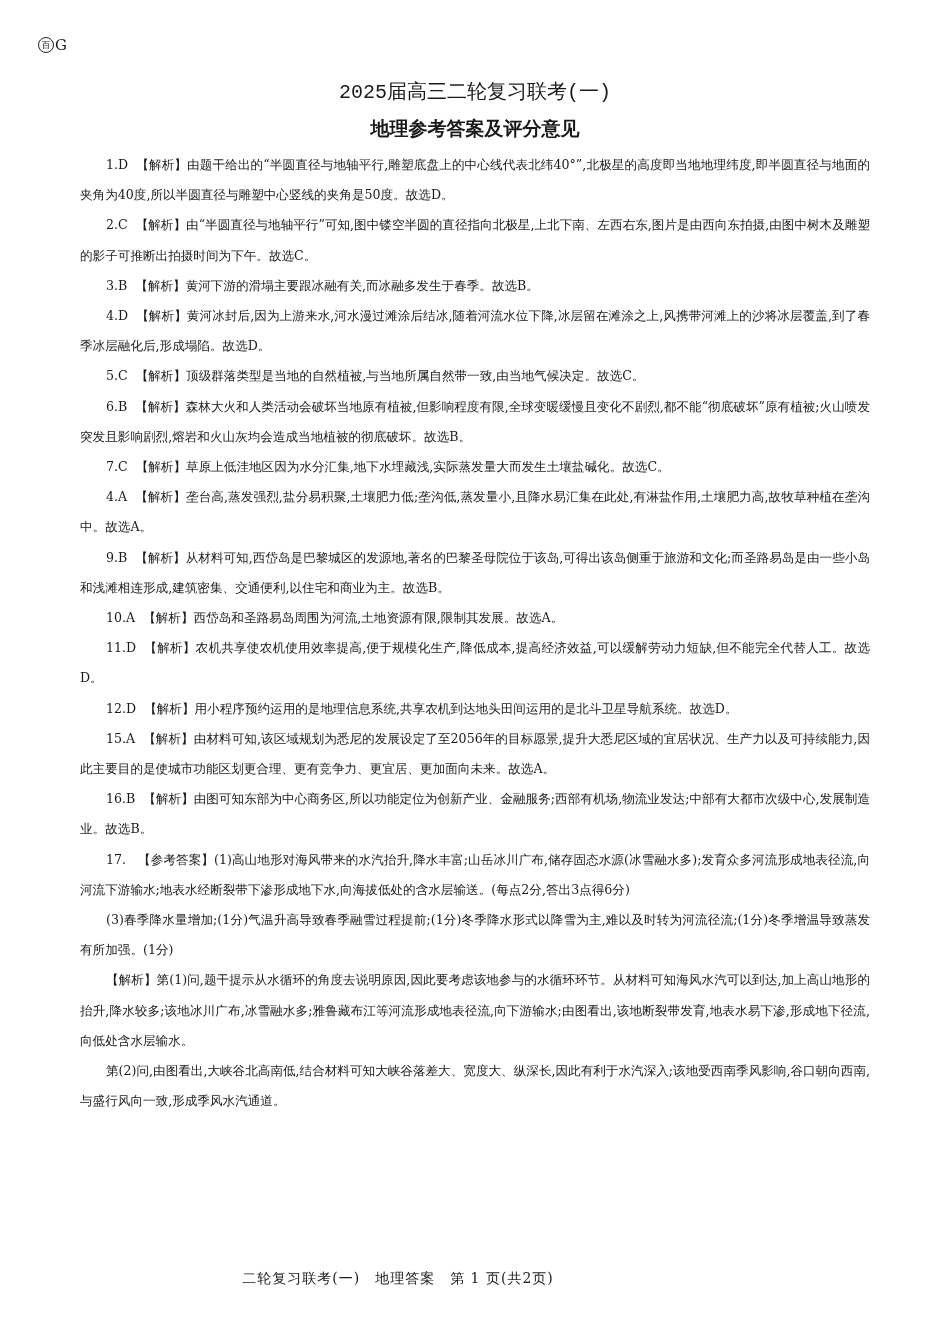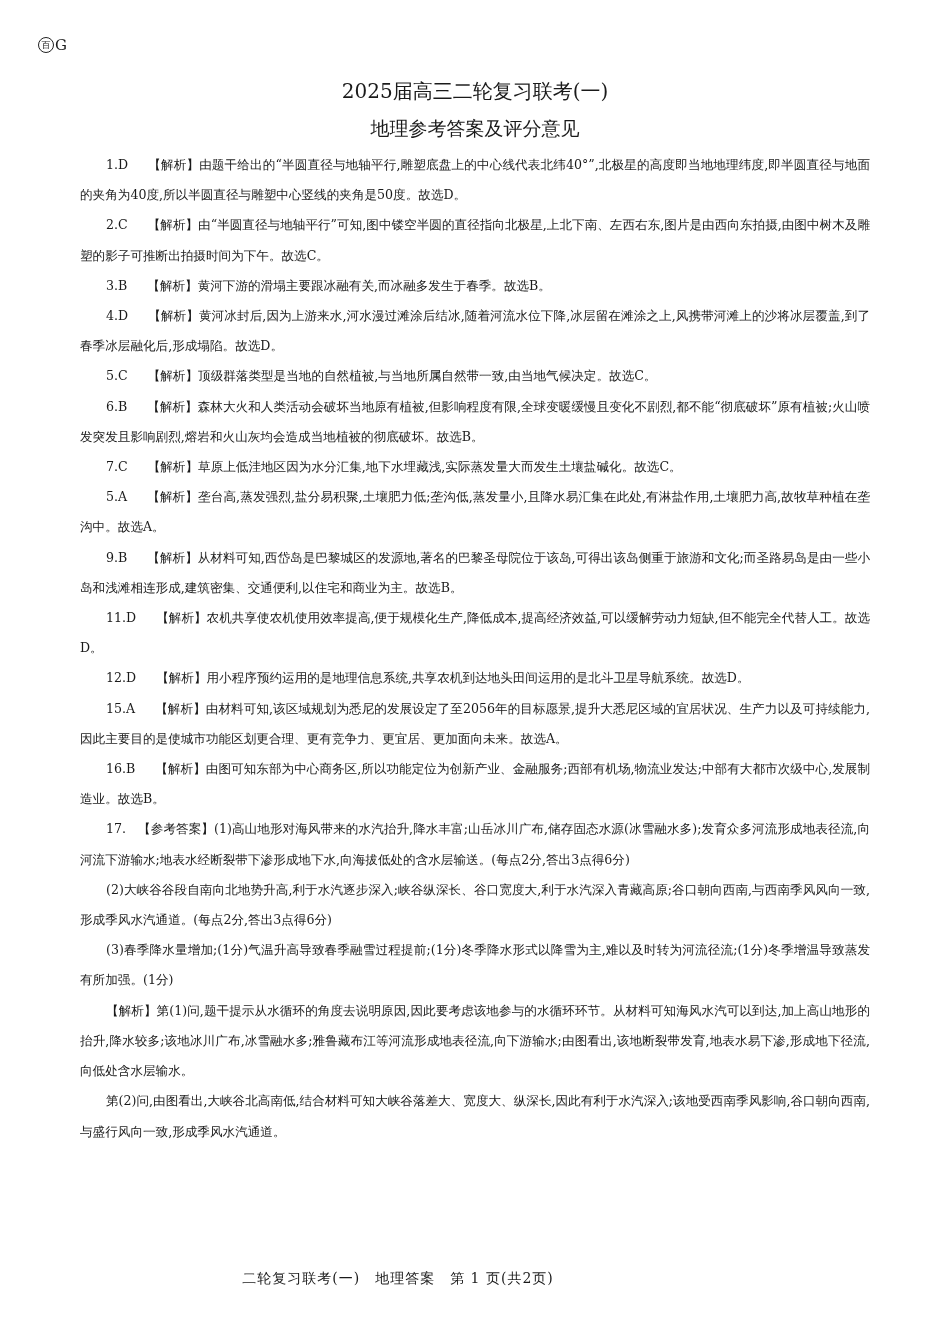--- a/index.html
+++ b/index.html
@@ -1,26 +1,26 @@
 <!DOCTYPE html>
 <html><head>
 <meta charset="utf-8">
 <style>
   html, body { margin:0; padding:0; background:#fff; }
   body { width:950px; height:1334px; position:relative; overflow:hidden;
          font-family:"DejaVu Serif","Liberation Serif",serif; color:#1a1a1a; }
   .logo { position:absolute; left:38px; top:36px; font-size:15px; display:flex; align-items:center; gap:1px; }
   .logo .circ { display:inline-block; width:14px; height:14px; border:1px solid #222; border-radius:50%;
                 font-size:9px; line-height:14px; text-align:center; }
-  .title { position:absolute; top:78px; left:0; width:950px; text-align:center; font-size:20px; }
-  .subtitle { position:absolute; top:116px; left:0; width:950px; text-align:center; font-size:19px; font-weight:normal;
+  .title { position:absolute; top:78px; left:0; width:950px; text-align:center; font-size:20px;font-family:Liberation Mono, monospace; }
+  .subtitle { position:absolute; top:116px; left:0; width:950px; text-align:center; font-size:19px; font-weight:bold;
               font-family:"DejaVu Sans","Liberation Sans",sans-serif; }
   .content { position:absolute; top:150px; left:80px; width:790px; font-size:12.6px; line-height:30.2px; text-align:justify; }
   .para { margin:0; text-indent:26px; }
-  .para .num { margin-right:20px; }
+  .para .num { margin-right:8px; }
   .footer { position:absolute; top:1270px; left:0; width:796px; text-align:center; font-size:14px; letter-spacing:1px; }
 </style>
 </head>
 <body>
 
 <div class="logo">
   <span class="circ">百</span>
   <span>G</span>
 </div>
 
@@ -28,26 +28,26 @@
 <div class="subtitle">地理参考答案及评分意见</div>
 
 <div class="content">
   <p class="para"><span class="num">1.D</span><span>【解析】由题干给出的“半圆直径与地轴平行,雕塑底盘上的中心线代表北纬40°”,北极星的高度即当地地理纬度,即半圆直径与地面的夹角为40度,所以半圆直径与雕塑中心竖线的夹角是50度。故选D。</span></p>
   <p class="para"><span class="num">2.C</span><span>【解析】由“半圆直径与地轴平行”可知,图中镂空半圆的直径指向北极星,上北下南、左西右东,图片是由西向东拍摄,由图中树木及雕塑的影子可推断出拍摄时间为下午。故选C。</span></p>
   <p class="para"><span class="num">3.B</span><span>【解析】黄河下游的滑塌主要跟冰融有关,而冰融多发生于春季。故选B。</span></p>
   <p class="para"><span class="num">4.D</span><span>【解析】黄河冰封后,因为上游来水,河水漫过滩涂后结冰,随着河流水位下降,冰层留在滩涂之上,风携带河滩上的沙将冰层覆盖,到了春季冰层融化后,形成塌陷。故选D。</span></p>
   <p class="para"><span class="num">5.C</span><span>【解析】顶级群落类型是当地的自然植被,与当地所属自然带一致,由当地气候决定。故选C。</span></p>
   <p class="para"><span class="num">6.B</span><span>【解析】森林大火和人类活动会破坏当地原有植被,但影响程度有限,全球变暖缓慢且变化不剧烈,都不能“彻底破坏”原有植被;火山喷发突发且影响剧烈,熔岩和火山灰均会造成当地植被的彻底破坏。故选B。</span></p>
   <p class="para"><span class="num">7.C</span><span>【解析】草原上低洼地区因为水分汇集,地下水埋藏浅,实际蒸发量大而发生土壤盐碱化。故选C。</span></p>
-  <p class="para"><span class="num">5.A</span><span>【解析】垄台高,蒸发强烈,盐分易积聚,土壤肥力低;垄沟低,蒸发量小,且降水易汇集在此处,有淋盐作用,土壤肥力高,故牧草种植在垄沟中。故选A。</span></p>
+  <p class="para"><span class="num">4.A</span><span>【解析】垄台高,蒸发强烈,盐分易积聚,土壤肥力低;垄沟低,蒸发量小,且降水易汇集在此处,有淋盐作用,土壤肥力高,故牧草种植在垄沟中。故选A。</span></p>
   <p class="para"><span class="num">9.B</span><span>【解析】从材料可知,西岱岛是巴黎城区的发源地,著名的巴黎圣母院位于该岛,可得出该岛侧重于旅游和文化;而圣路易岛是由一些小岛和浅滩相连形成,建筑密集、交通便利,以住宅和商业为主。故选B。</span></p>
+  <p class="para"><span class="num">10.A</span><span>【解析】西岱岛和圣路易岛周围为河流,土地资源有限,限制其发展。故选A。</span></p>
   <p class="para"><span class="num">11.D</span><span>【解析】农机共享使农机使用效率提高,便于规模化生产,降低成本,提高经济效益,可以缓解劳动力短缺,但不能完全代替人工。故选D。</span></p>
   <p class="para"><span class="num">12.D</span><span>【解析】用小程序预约运用的是地理信息系统,共享农机到达地头田间运用的是北斗卫星导航系统。故选D。</span></p>
   <p class="para"><span class="num">15.A</span><span>【解析】由材料可知,该区域规划为悉尼的发展设定了至2056年的目标愿景,提升大悉尼区域的宜居状况、生产力以及可持续能力,因此主要目的是使城市功能区划更合理、更有竞争力、更宜居、更加面向未来。故选A。</span></p>
   <p class="para"><span class="num">16.B</span><span>【解析】由图可知东部为中心商务区,所以功能定位为创新产业、金融服务;西部有机场,物流业发达;中部有大都市次级中心,发展制造业。故选B。</span></p>
   <p class="para"><span class="num" style="margin-right:12px">17.</span><span>【参考答案】(1)高山地形对海风带来的水汽抬升,降水丰富;山岳冰川广布,储存固态水源(冰雪融水多);发育众多河流形成地表径流,向河流下游输水;地表水经断裂带下渗形成地下水,向海拔低处的含水层输送。(每点2分,答出3点得6分)</span></p>
-  <p class="para"><span>(2)大峡谷谷段自南向北地势升高,利于水汽逐步深入;峡谷纵深长、谷口宽度大,利于水汽深入青藏高原;谷口朝向西南,与西南季风风向一致,形成季风水汽通道。(每点2分,答出3点得6分)</span></p>
   <p class="para"><span>(3)春季降水量增加;(1分)气温升高导致春季融雪过程提前;(1分)冬季降水形式以降雪为主,难以及时转为河流径流;(1分)冬季增温导致蒸发有所加强。(1分)</span></p>
   <p class="para"><span>【解析】第(1)问,题干提示从水循环的角度去说明原因,因此要考虑该地参与的水循环环节。从材料可知海风水汽可以到达,加上高山地形的抬升,降水较多;该地冰川广布,冰雪融水多;雅鲁藏布江等河流形成地表径流,向下游输水;由图看出,该地断裂带发育,地表水易下渗,形成地下径流,向低处含水层输水。</span></p>
   <p class="para"><span>第(2)问,由图看出,大峡谷北高南低,结合材料可知大峡谷落差大、宽度大、纵深长,因此有利于水汽深入;该地受西南季风影响,谷口朝向西南,与盛行风向一致,形成季风水汽通道。</span></p>
 </div>
 
 <div class="footer">二轮复习联考(一)　地理答案　第 1 页(共2页)</div>
 
 </body></html>

